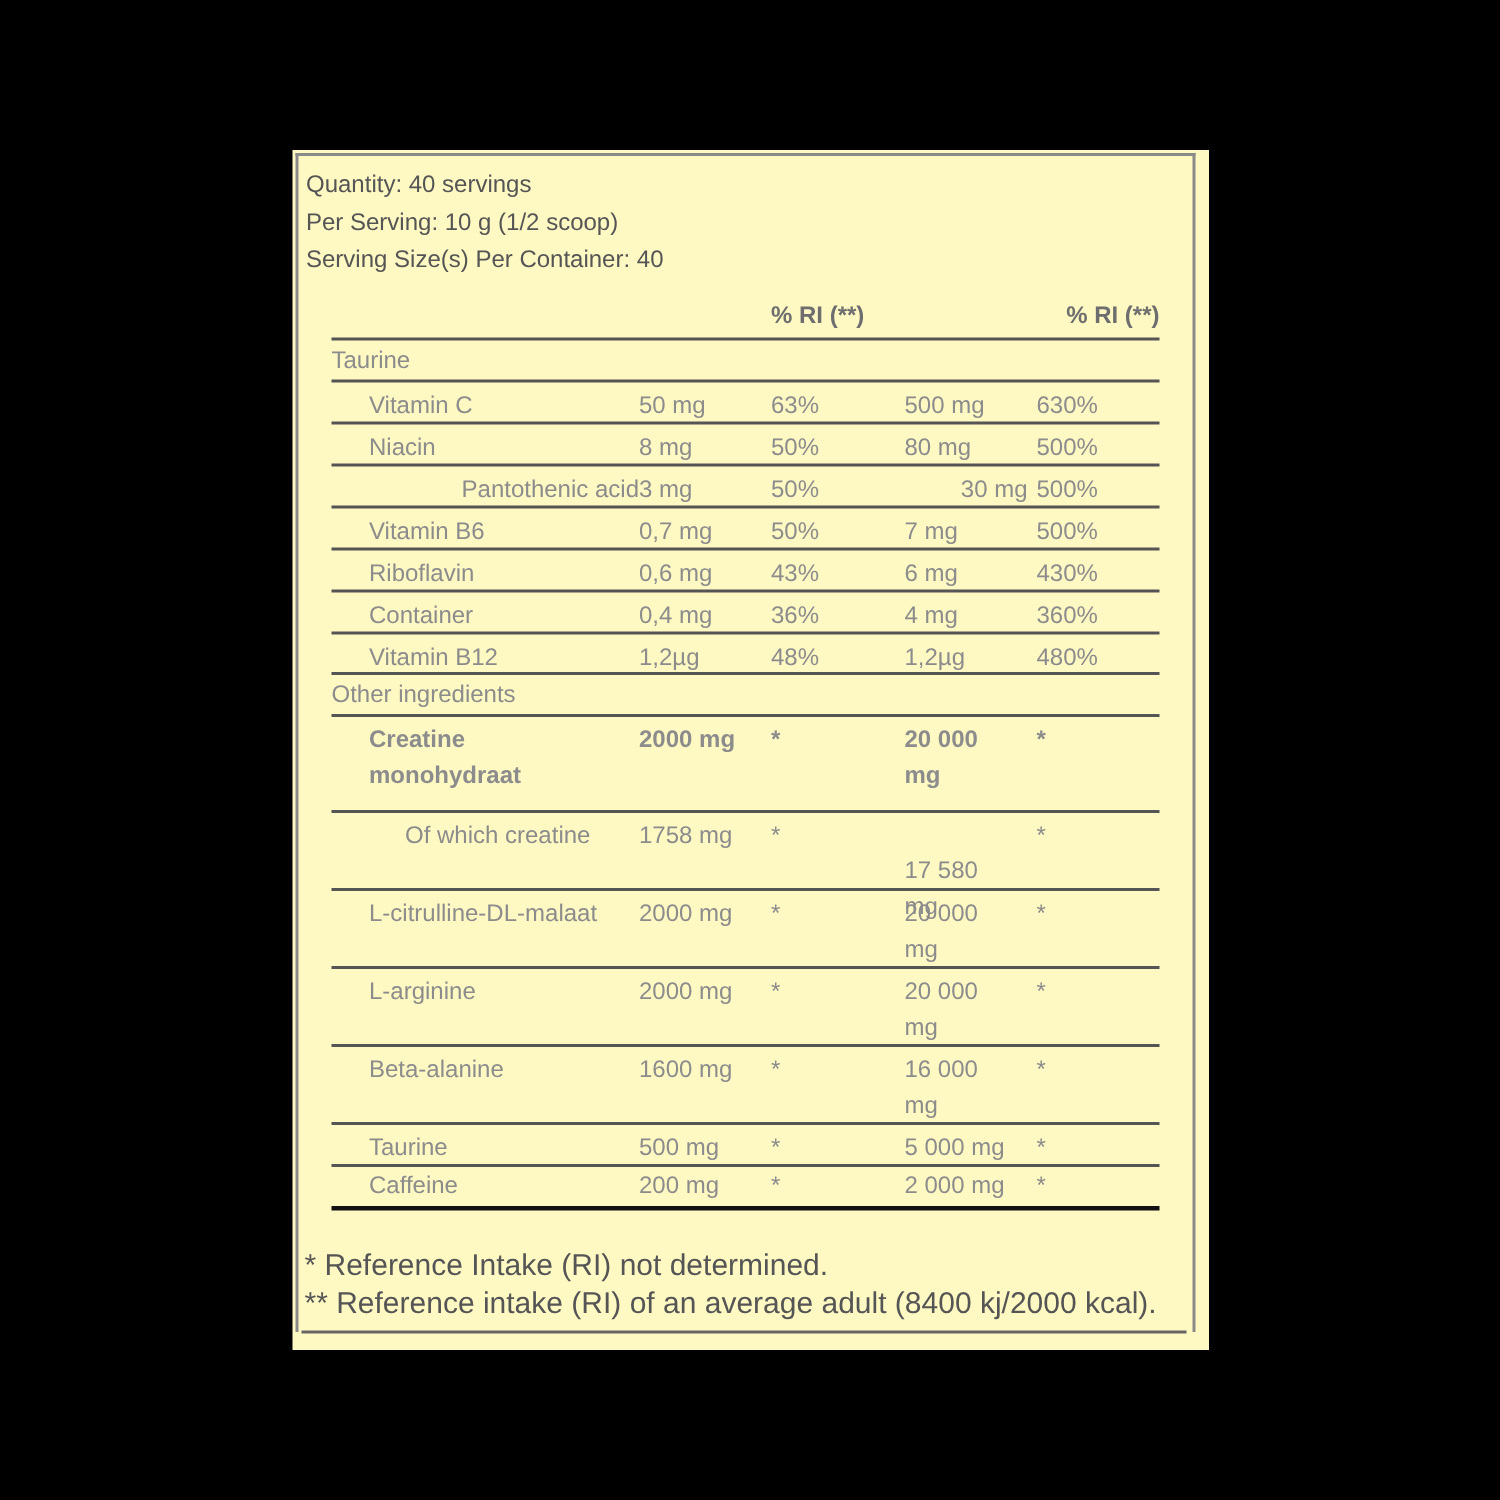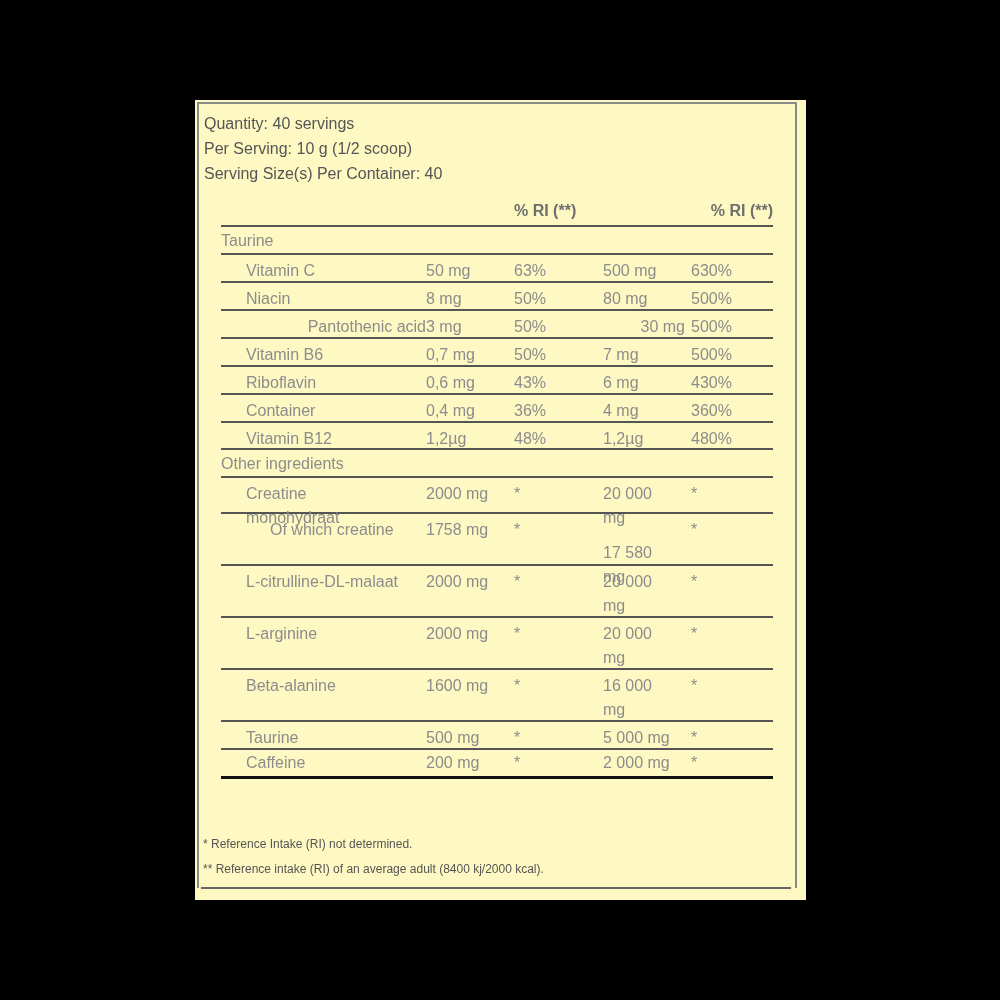--- a/index.html
+++ b/index.html
@@ -79,21 +79,21 @@
     .c-name-sub { left: 49px; }
     .c-ps { left: 205px; }
     .c-ri1 { left: 293px; }
     .c-p100 { left: 382px; width: 82px; }
     .c-ri2 { left: 470px; }
     .c-ri2-right { right: 0px; }
     .foot {
       position: absolute;
       left: 8px;
       font-family: "Liberation Sans", sans-serif;
-      font-size: 12px;
+      font-size: 20px;
       color: #555555;
       line-height: 20px;
       white-space: nowrap;
     }
   </style>
 </head>
 <body>
 
 <div class="panel">
   <div class="frame"></div>
@@ -162,21 +162,21 @@
       <span class="cell c-ps">1,2µg</span>
       <span class="cell c-ri1">48%</span>
       <span class="cell c-p100">1,2µg</span>
       <span class="cell c-ri2">480%</span>
     </div>
 
     <div class="row" style="height:28px;">
       <span class="cell c-name-sec" style="top:2px;">Other ingredients</span>
     </div>
 
-    <div class="row" style="height:36px;">
+    <div class="row" style="height:64px;font-weight:bold;">
       <span class="cell wrap c-name" style="width:150px;">Creatine monohydraat</span>
       <span class="cell c-ps">2000 mg</span>
       <span class="cell c-ri1">*</span>
       <span class="cell wrap c-p100" style="width:70px;">20 000 mg</span>
       <span class="cell c-ri2">*</span>
     </div>
     <div class="row" style="height:52px;">
       <span class="cell c-name-sub">Of which creatine</span>
       <span class="cell c-ps">1758 mg</span>
       <span class="cell c-ri1">*</span>

